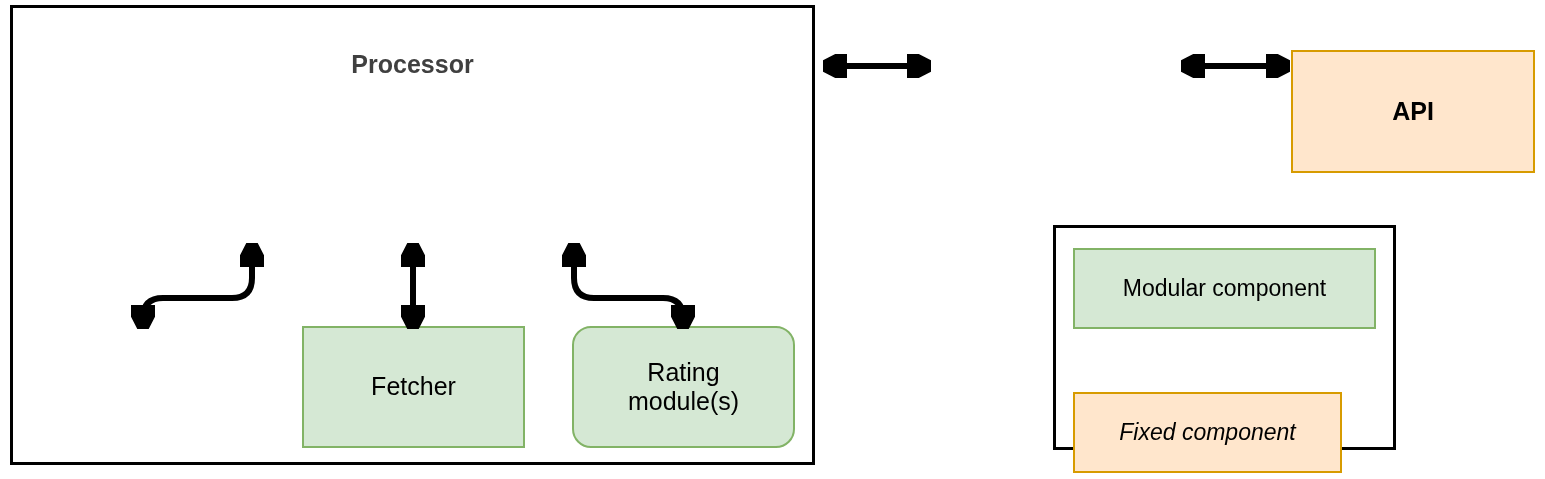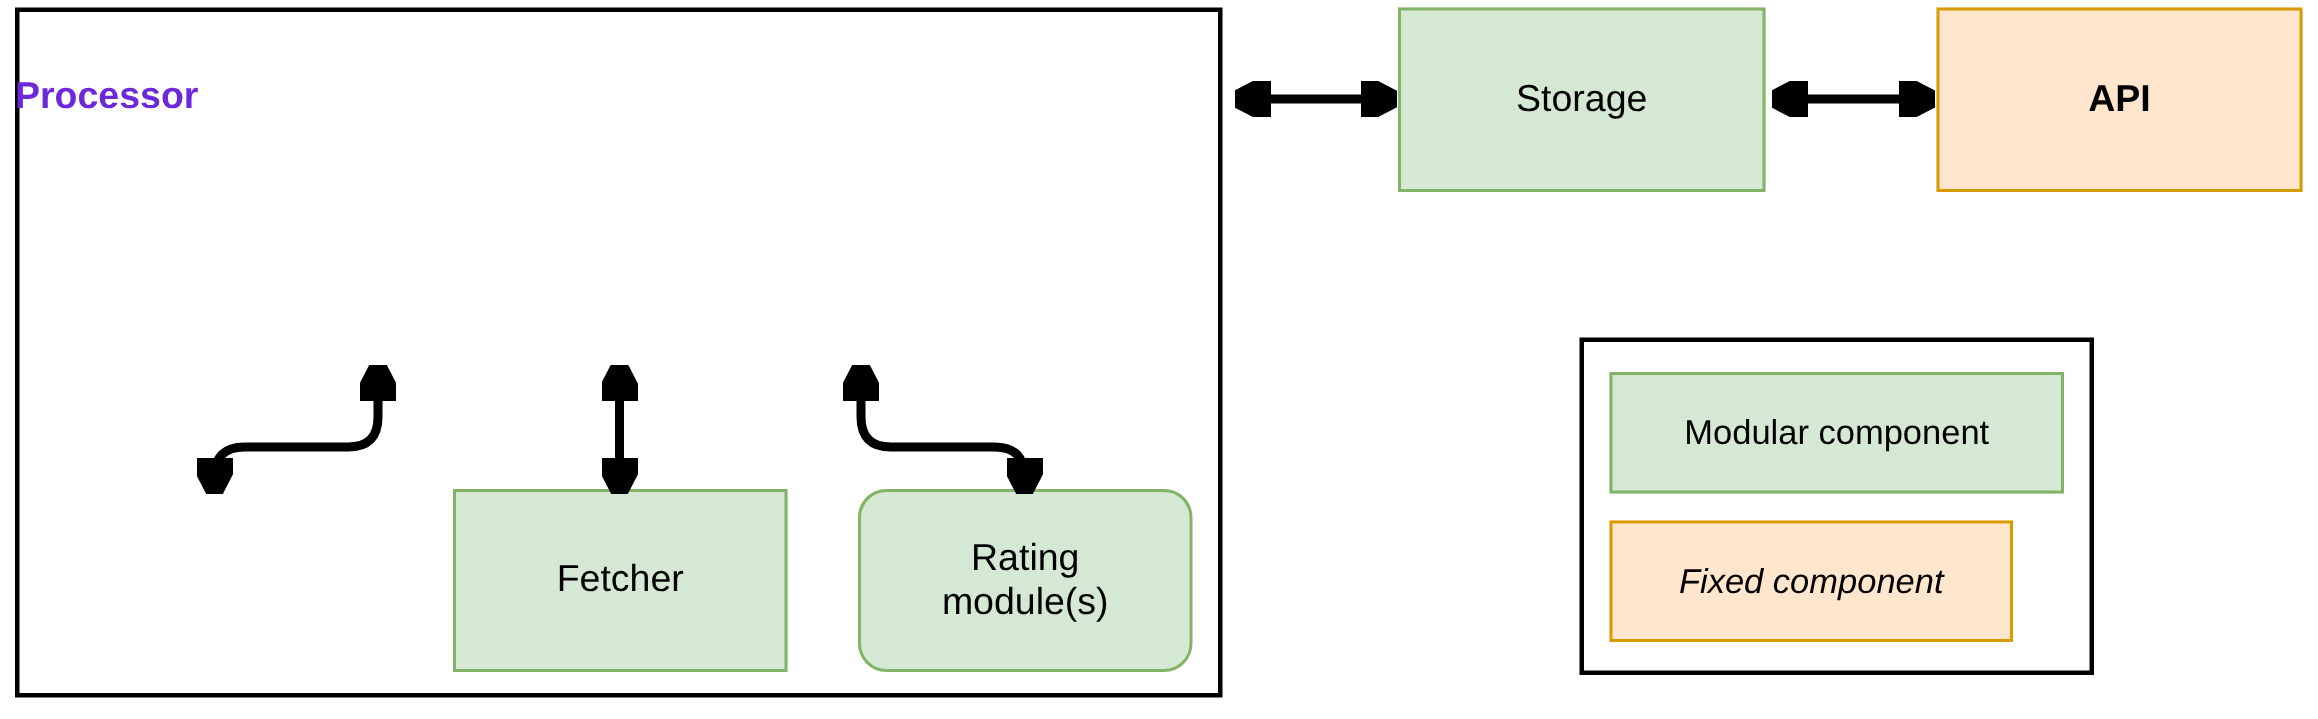--- a/index.html
+++ b/index.html
@@ -29,38 +29,39 @@
     color: #000000;
     line-height: 1.18;
   }
   .node-green {
     background: #d5e8d4;
     border: 2px solid #82b366;
   }
   .node-orange {
     background: #ffe6cc;
     border: 2px solid #d79b00;
+    margin-top: 45px;
   }
   .container-box {
     position: absolute;
     box-sizing: border-box;
     background: transparent;
     border: 3px solid #000000;
   }
   .legend-box {
     position: absolute;
     box-sizing: border-box;
     background: #ffffff;
     border: 3px solid #000000;
   }
   .container-title {
     position: absolute;
-    text-align: left;
+    text-align: center;
     font-weight: bold;
-    color: #6d28d9;
+    color: #404040;
   }
   .bold {
     font-weight: bold;
   }
   svg.edges {
     position: absolute;
     left: 0;
     top: 0;
     width: 1545px;
     height: 479px;
@@ -89,21 +90,20 @@
 
   <div class="node node-green" style="left:302px; top:326px; width:223px; height:122px; font-size:25px;">Fetcher</div>
 
   <div class="node node-green" style="left:572px; top:326px; width:223px; height:122px; font-size:25px;border-radius:19px;">
     <div>
       <div>Rating</div>
       <div>module(s)</div>
     </div>
   </div>
 
-  <div class="node node-green" style="left:932px; top:5px; width:245px; height:123px; font-size:25px;">Storage</div>
 
   <div class="node node-orange bold" style="left:1291px; top:5px; width:244px; height:123px; font-size:25px;">API</div>
 
   <div class="legend-box" style="left:1053px; top:225px; width:343px; height:225px;"></div>
 
   <div class="node node-green" style="left:1073px; top:248px; width:303px; height:81px; font-size:23px;">Modular component</div>
 
   <div class="node node-orange" style="left:1073px; top:347px; width:269px; height:81px; font-size:23px;font-style:italic;">Fixed component</div>
 
   <svg class="edges" viewBox="0 0 1545 479">

